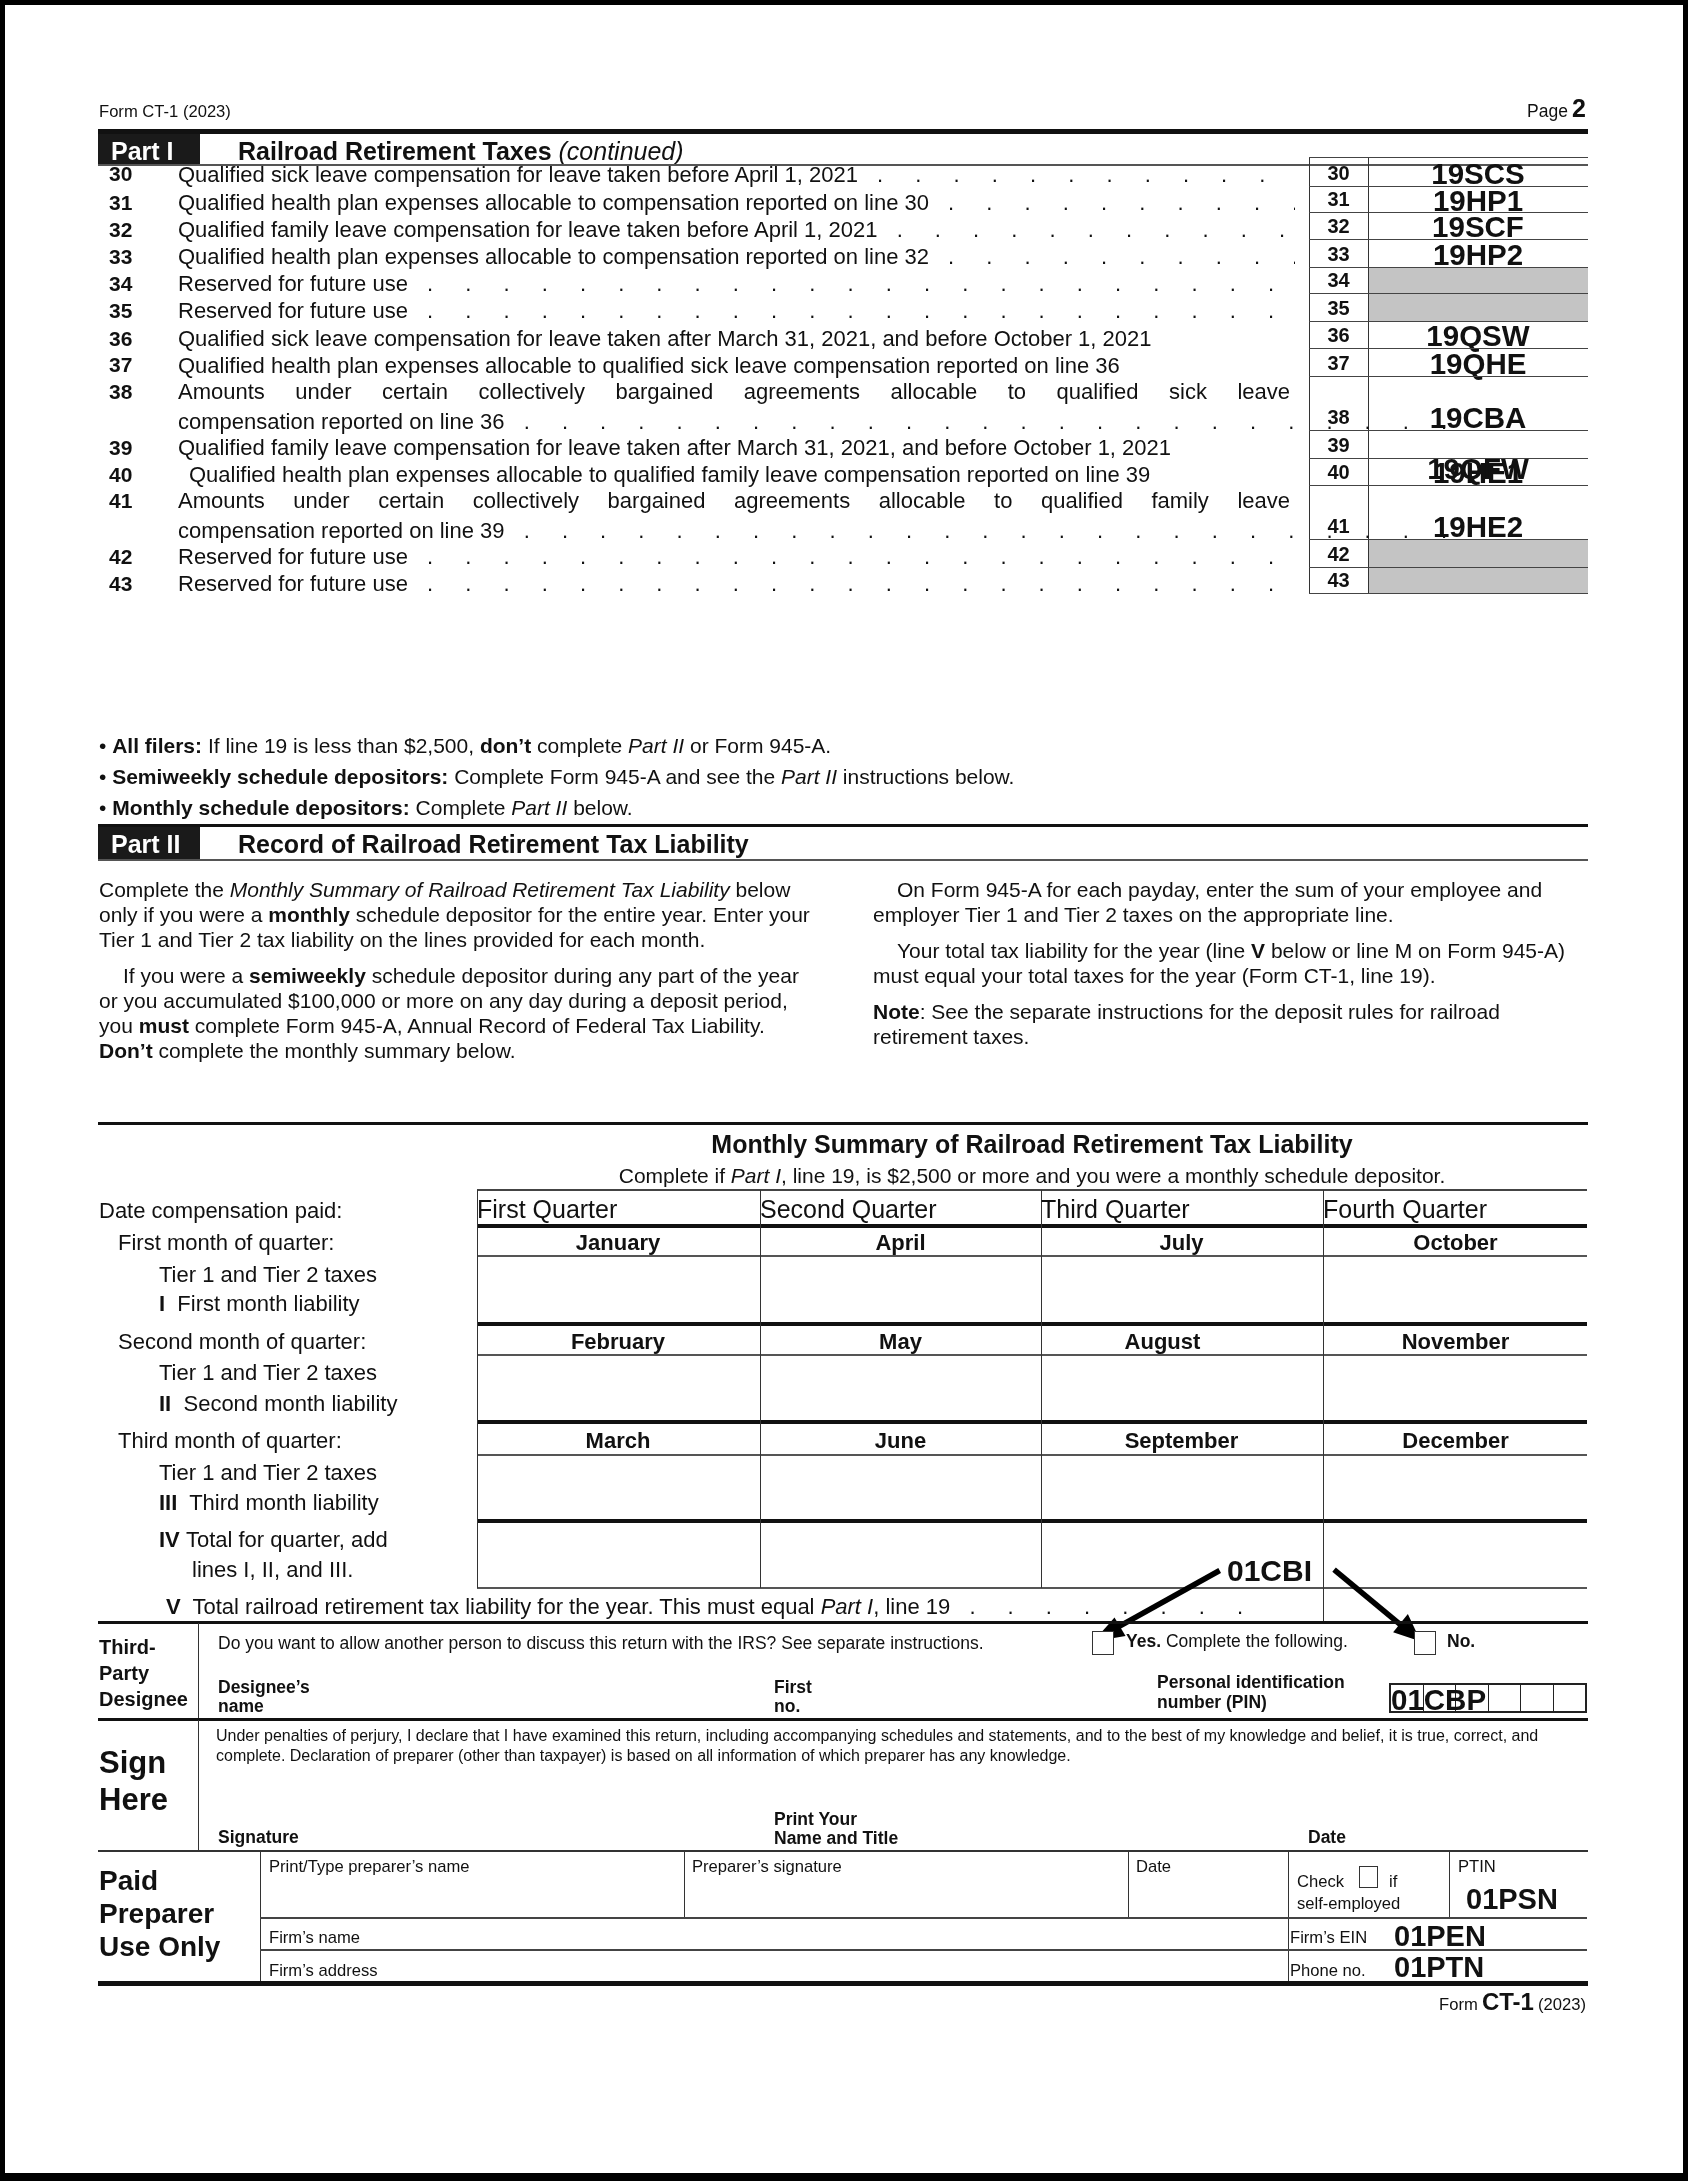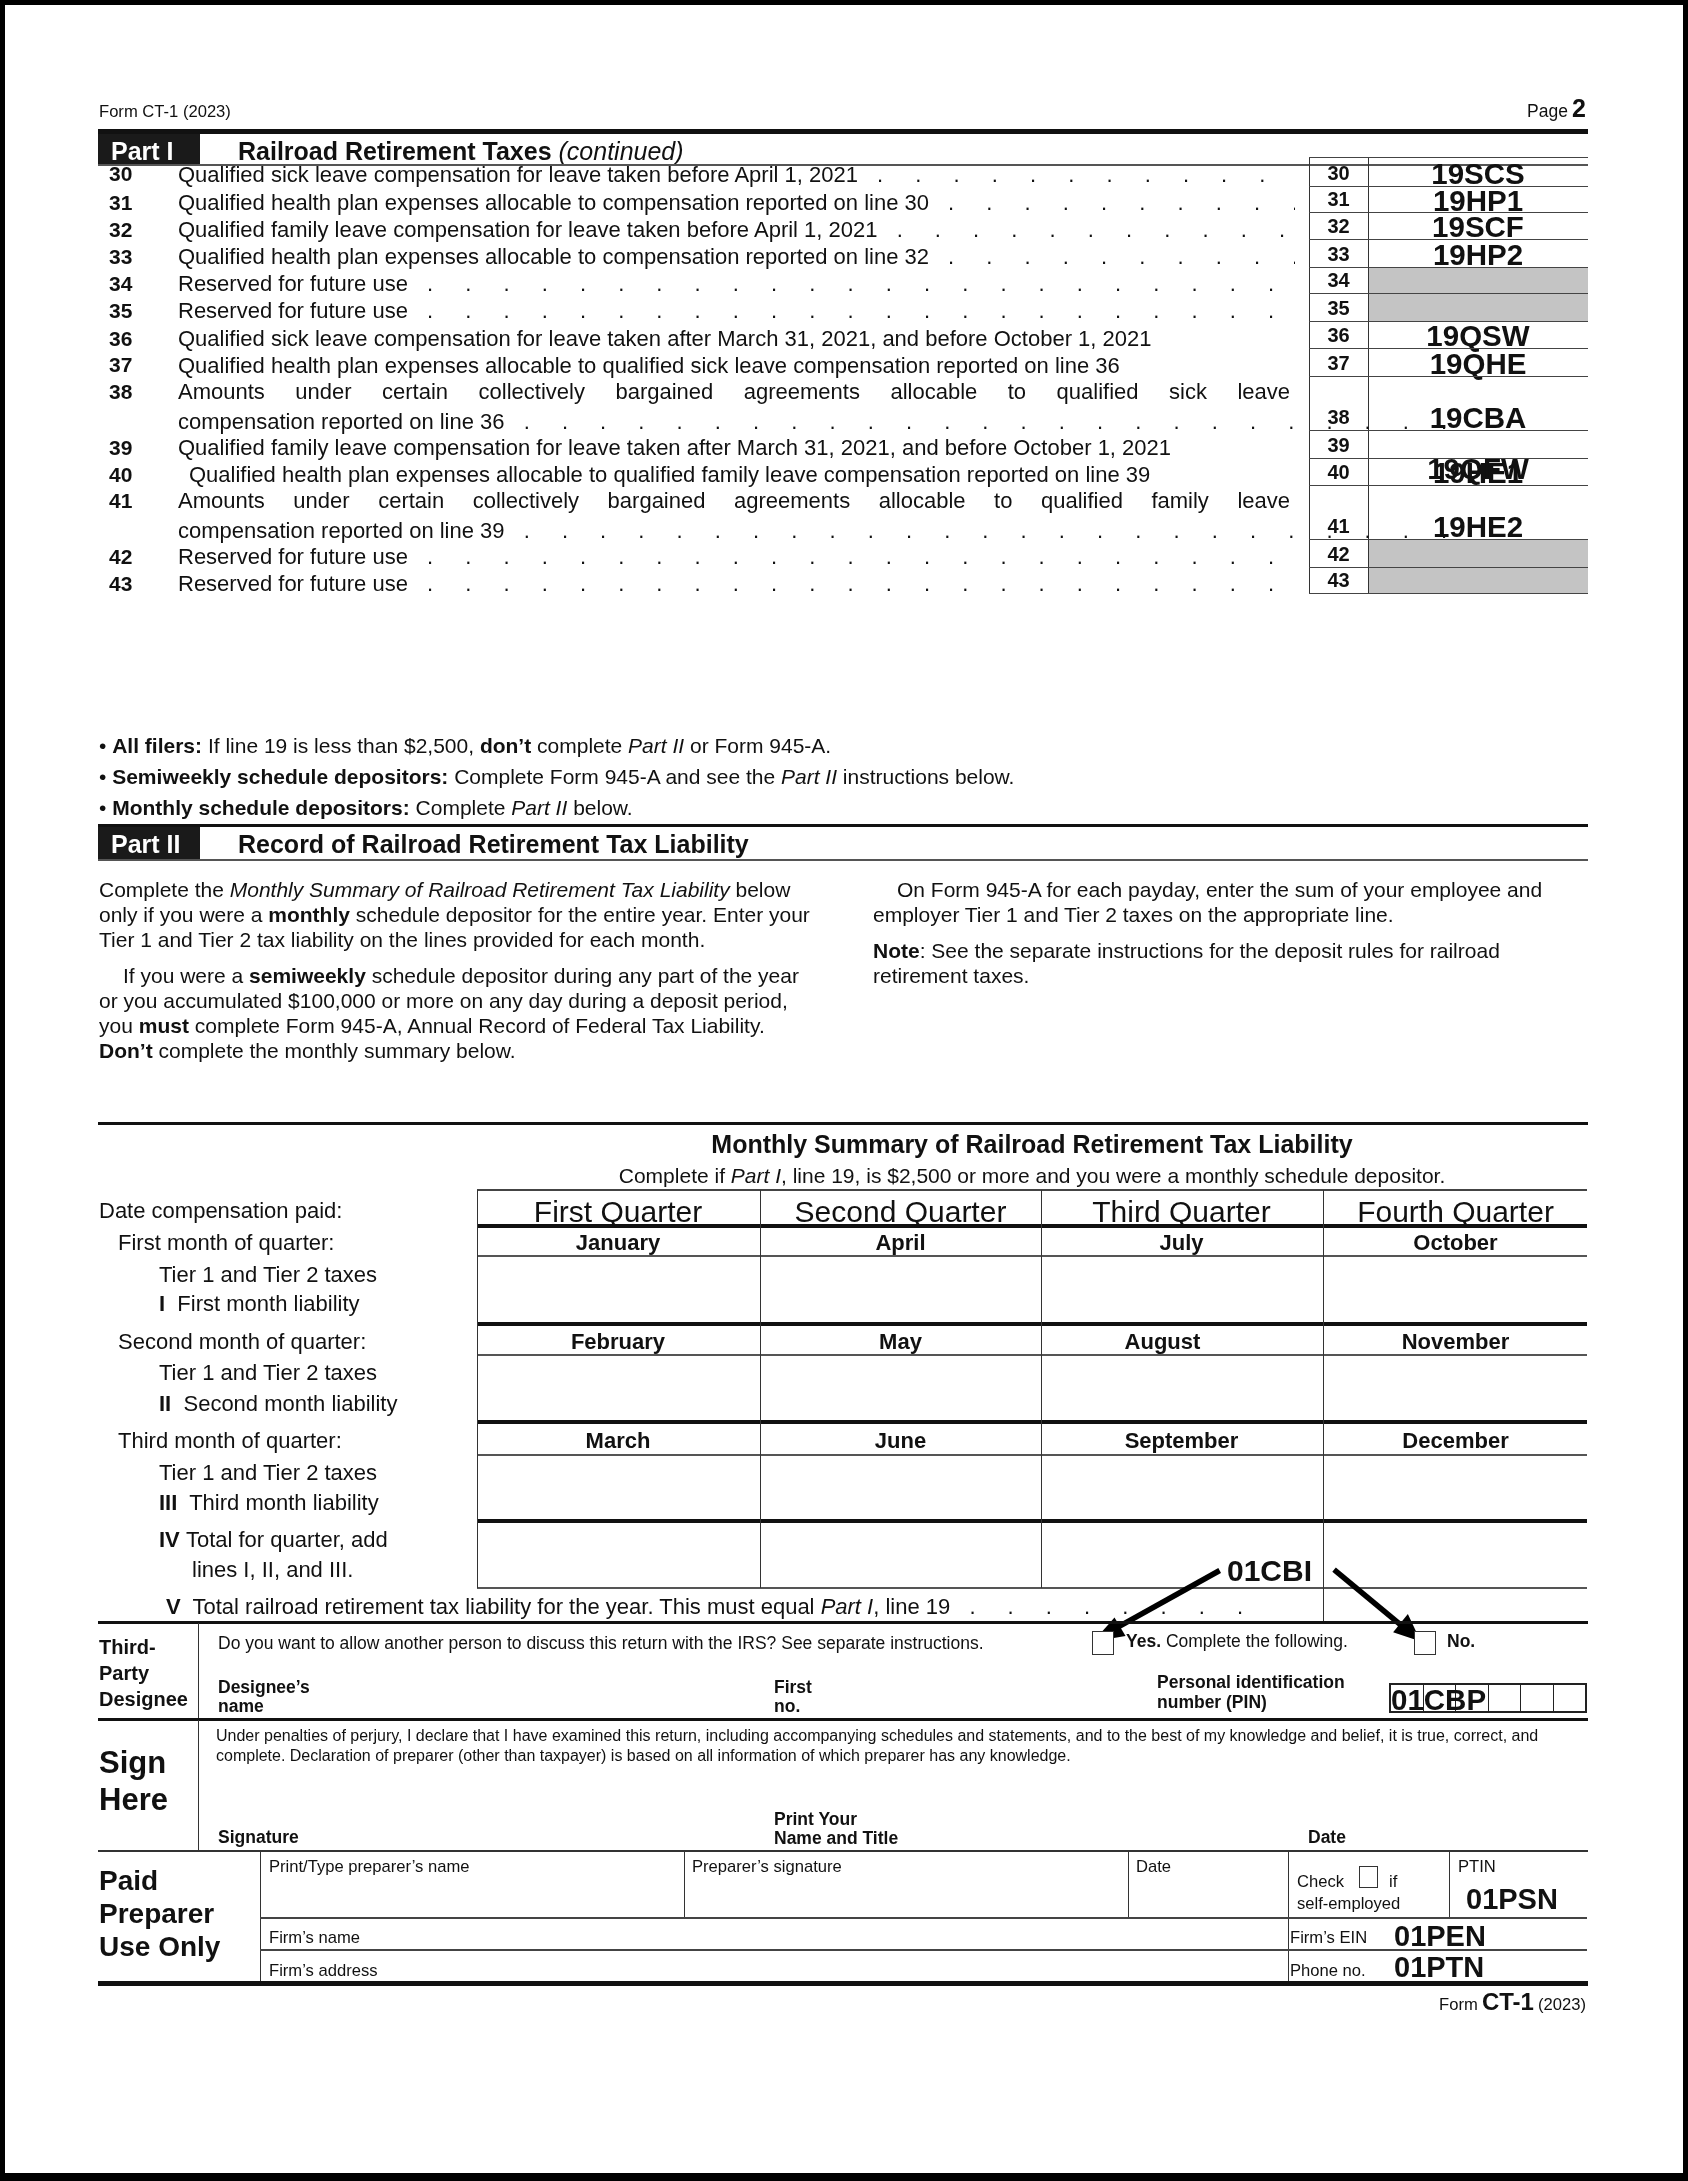--- a/index.html
+++ b/index.html
@@ -21,21 +21,21 @@
   .ltxt { position: absolute; font-size: 22px; white-space: nowrap; }
   .ltxt2 { position: absolute; font-size: 22px; text-align: justify; text-align-last: justify; }
   .dots { letter-spacing: 13px; }
   .box-num { position: absolute; font-weight: bold; font-size: 20px; text-align: center; }
   .box-val { position: absolute; font-weight: bold; font-size: 29.5px; text-align: center; }
   .shade { position: absolute; background: #c4c4c4; }
   .para { position: absolute; font-size: 21px; line-height: 25px; }
   .para p { margin-bottom: 11px; }
   .para .ind { text-indent: 24px; }
   .cell { position: absolute; }
-  .qhdr { position: absolute; font-size: 30px; text-align: center; }
+  .qhdr { position: absolute; font-size: 25px; }
   .mon { position: absolute; font-size: 22px; font-weight: bold; text-align: center; }
   .rowlbl { position: absolute; font-size: 22px; white-space: nowrap; }
   .chk { position: absolute; width: 22px; height: 24px; border: 1.4px solid #333; background: #fff; }
   .code { position: absolute; font-weight: bold; font-size: 31px; }
   .sect { position: absolute; font-weight: bold; }
 </style>
 </head>
 <body>
 
 <div id="page"></div>
@@ -146,20 +146,21 @@
 <div class="badge" style="left:98px;top:827px;width:102px;height:32px;">Part II</div>
 <div class="parttitle" style="left:238px;top:830px;">Record of Railroad Retirement Tax Liability</div>
 <div class="hr" style="left:98px;top:859px;width:1490px;height:1.8px;background:#555"></div>
 
 <div class="para" style="left:99px;top:877px;width:711px;">
   <p><span>Complete the </span><i>Monthly Summary of Railroad Retirement Tax Liability</i><span> below only if you were a </span><b>monthly</b><span> schedule depositor for the entire year. Enter your Tier 1 and Tier 2 tax liability on the lines provided for each month.</span></p>
   <p class="ind"><span>If you were a </span><b>semiweekly</b><span> schedule depositor during any part of the year or you accumulated $100,000 or more on any day during a deposit period, you </span><b>must</b><span> complete Form 945-A, Annual Record of Federal Tax Liability. </span><b>Don’t</b><span> complete the monthly summary below.</span></p>
 </div>
 <div class="para" style="left:873px;top:877px;width:711px;">
   <p class="ind">On Form 945-A for each payday, enter the sum of your employee and employer Tier 1 and Tier 2 taxes on the appropriate line.</p>
+  <p class="ind"><span>Your total tax liability for the year (line </span><b>V</b><span> below or line M on Form 945-A) must equal your total taxes for the year (Form CT-1, line 19).</span></p>
   <p><b>Note</b><span>: See the separate instructions for the deposit rules for railroad retirement taxes.</span></p>
 </div>
 
 <div class="hr" style="left:98px;top:1122px;width:1490px;height:2.8px;background:#111"></div>
 <div class="t b" style="left:477px;width:1110px;top:1132px;text-align:center;font-size:25px;">Monthly Summary of Railroad Retirement Tax Liability</div>
 <div class="t f23" style="left:477px;width:1110px;top:1165px;text-align:center;"><span>Complete if </span><i>Part I</i><span>, line 19, is $2,500 or more and you were a monthly schedule depositor.</span></div>
 
 <div class="rowlbl" style="left:99px;top:1198px;">Date compensation paid:</div>
 <div class="rowlbl" style="left:118px;top:1230px;">First month of quarter:</div>
 <div class="rowlbl" style="left:159px;top:1262px;">Tier 1 and Tier 2 taxes</div>

